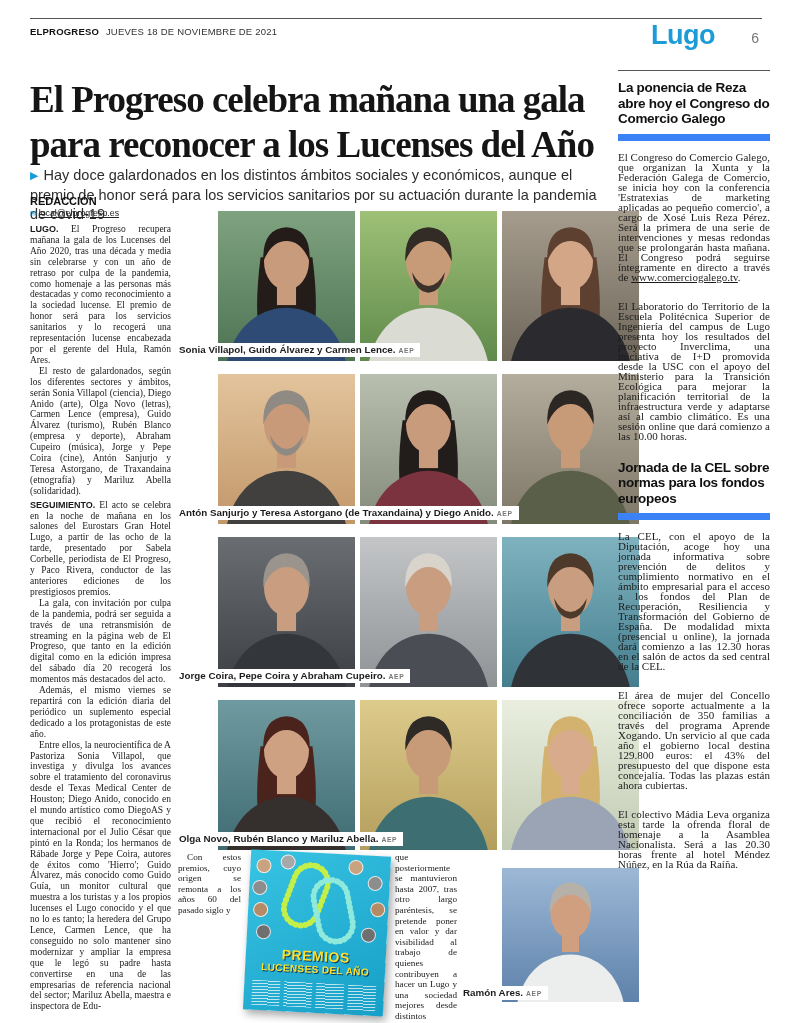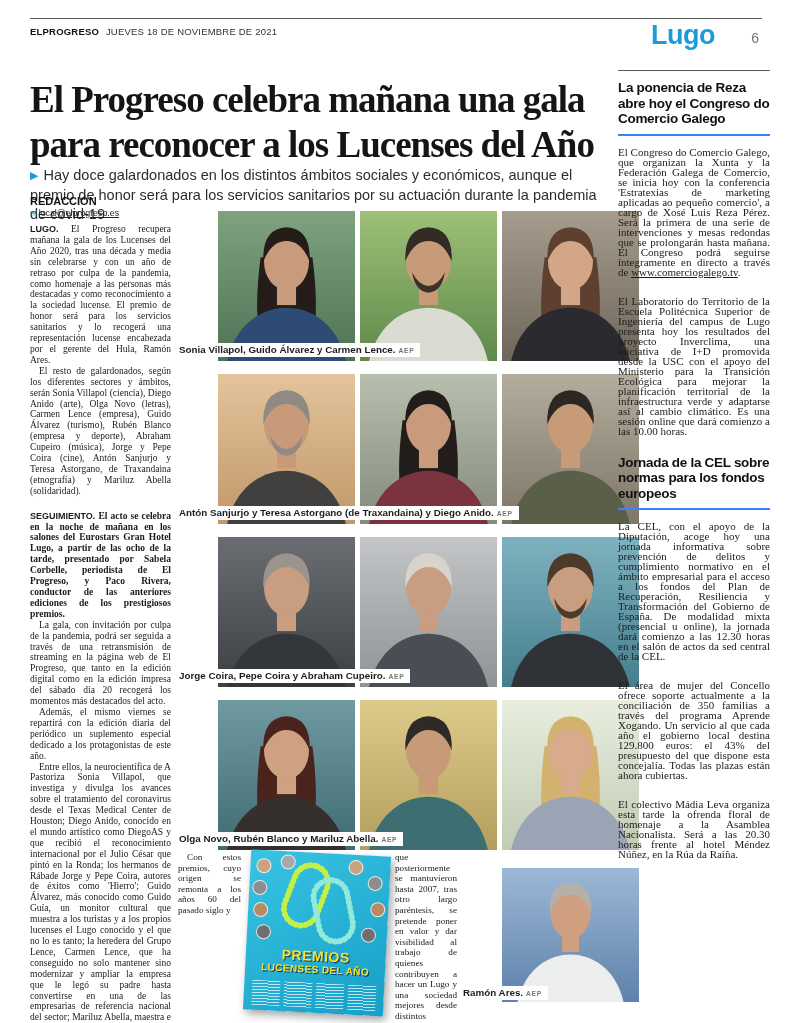--- a/index.html
+++ b/index.html
@@ -23,21 +23,21 @@
   
   .leftcol{position:absolute;left:30px;top:196px;width:141px;}
   .byline{font-weight:bold;font-size:11px;line-height:11px;color:#111;}
   .email-row{font-size:8.8px;line-height:12px;margin-bottom:4px;}
   .email-row .env{color:#1b9cd8;font-size:8px;margin-right:2px;}
   .email-row a{color:#222;text-decoration:underline;cursor:pointer;}
   .bp{font-family:"Liberation Serif",serif;font-size:9.5px;line-height:10.9px;
       text-align:justify;margin:0;hyphens:auto;color:#1a1a1a;}
   .bp.ind{text-indent:9px;}
   .bp .lead{font-family:"Liberation Sans",sans-serif;font-size:9px;}
-  .bp.seg{margin-top:14px;font-weight:bold;}
+  .bp.seg{margin-top:3px;}
   
   .ph{position:absolute;width:137px;height:150px;overflow:hidden;
       background:linear-gradient(to bottom,var(--bg1,#999),var(--bg2,#666));}
   .pic{position:absolute;inset:0;}
   .cap{position:absolute;background:#fff;font-weight:bold;font-size:9.8px;
        color:#1c1c1c;padding:1px 6px 2px 1px;white-space:nowrap;}
   .cap .credit{font-size:6.8px;color:#777;letter-spacing:.6px;margin-left:3px;}
   
   .colA,.colB{position:absolute;top:852px;}
   .colA{left:178px;width:63px;}
@@ -53,21 +53,21 @@
         letter-spacing:.5px;text-shadow:1px 1px 0 #083a5e;}
   .cov-title .l2{display:block;font-weight:bold;font-size:10px;color:#ffdf2e;
         letter-spacing:.4px;text-shadow:1px 1px 0 #083a5e;}
   .cov-cols{position:absolute;left:8px;right:8px;bottom:5px;height:25px;display:flex;gap:4px;}
   .cov-cols i{flex:1;background:repeating-linear-gradient(to bottom,rgba(255,255,255,.7) 0 1px,transparent 1px 3px);}
   
   .sidebar{position:absolute;left:618px;top:70px;width:152px;}
   .sb-toprule{border-top:1px solid #555;margin-bottom:9px;}
   .sb-item{margin-bottom:19px;}
   .sb-title{font-weight:bold;font-size:13.5px;line-height:15.5px;letter-spacing:-.3px;
-        color:#101010;border-bottom:2px solid #3b82f6;padding-bottom:7px;margin-bottom:7px;}
+        color:#101010;border-bottom:7px solid #3b82f6;padding-bottom:7px;margin-bottom:7px;}
   .sb-body{font-family:"Liberation Serif",serif;font-size:11px;line-height:10px;
         text-align:justify;hyphens:auto;color:#1c1c1c;}
   .sb-body a{color:#1c1c1c;text-decoration:underline;cursor:pointer;}
 </style>
 </head>
 <body>
 
 <div id="page">
 
   <div class="toprule"></div>

